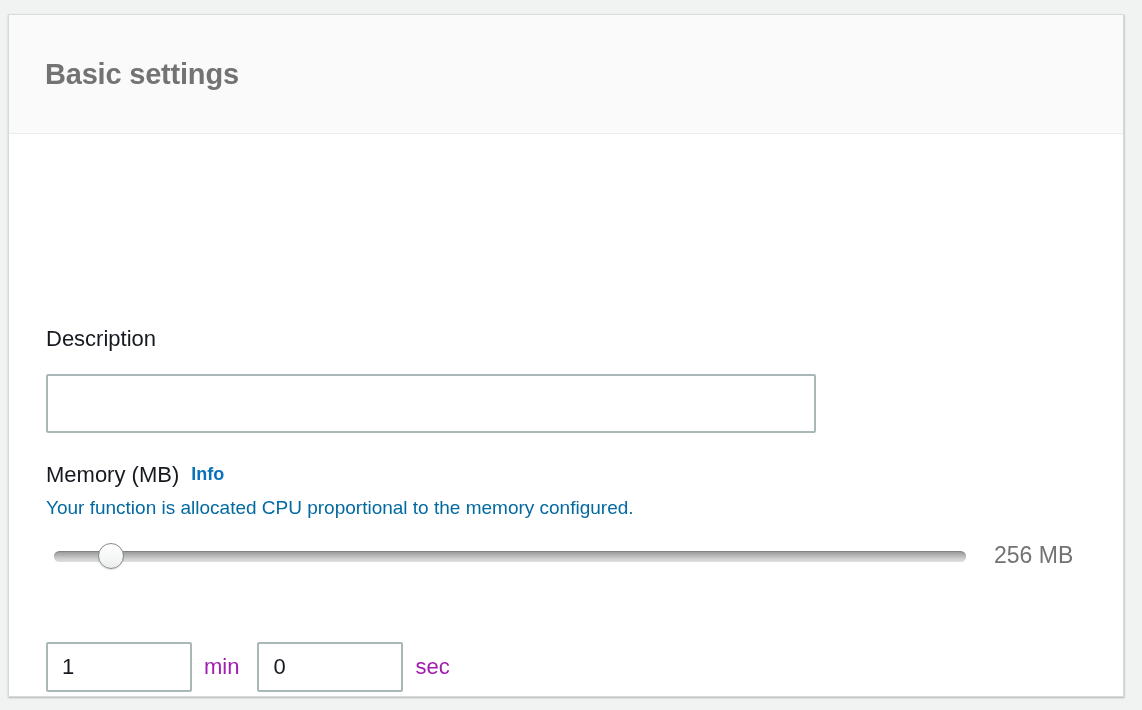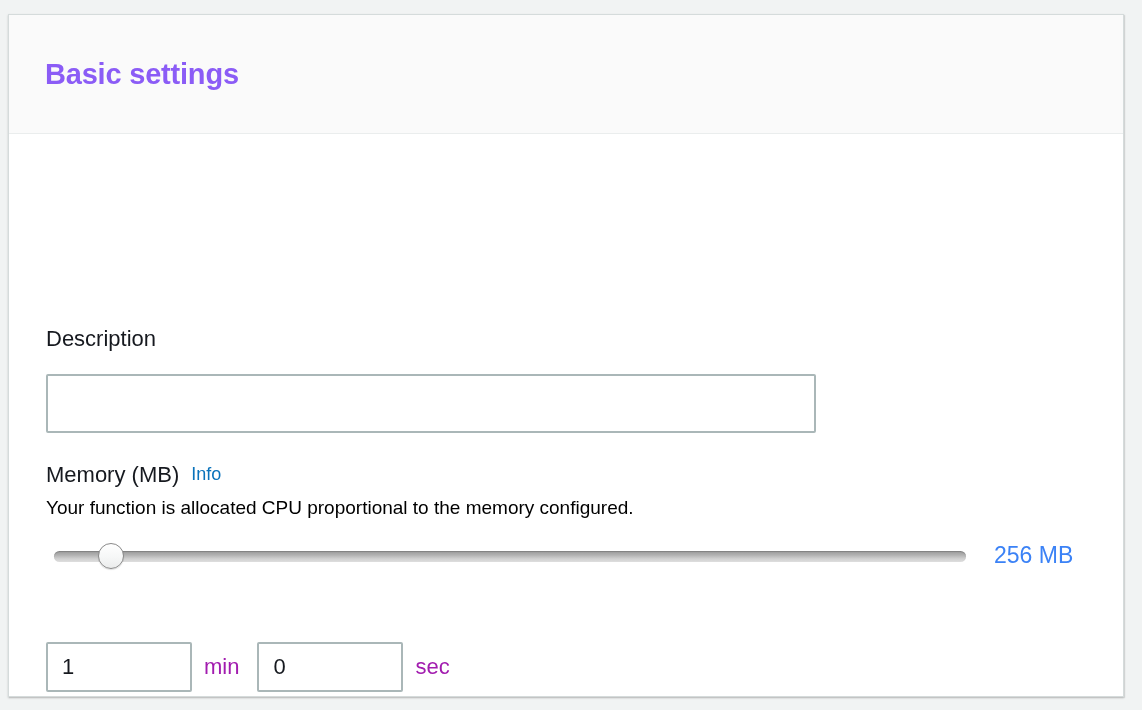--- a/index.html
+++ b/index.html
@@ -32,21 +32,21 @@
     box-sizing: border-box;
     position: relative;
   }
 
   .panel-title {
     position: absolute;
     left: 36px;
     top: 43px;
     font-size: 29px;
     font-weight: bold;
-    color: #8b5cf6;
+    color: #737373;
     letter-spacing: -0.2px;
     margin: 0;
   }
 
   .panel-body {
     position: relative;
     padding: 0;
   }
 
   
@@ -56,31 +56,31 @@
 
   .field-label {
     font-size: 22px;
     color: #16191f;
     line-height: 26px;
     white-space: nowrap;
   }
 
   .info-link {
     font-size: 18px;
-    font-weight: normal;
+    font-weight: bold;
     color: #0a72bb;
     text-decoration: none;
     margin-left: 12px;
     vertical-align: 2px;
     cursor: pointer;
   }
 
   .field-hint {
     font-size: 19px;
-    color: #000000;
+    color: #0369a1;
     line-height: 24px;
     margin-top: 8px;
     white-space: nowrap;
   }
 
   .text-input {
     border: 2px solid #aab7b8;
     border-radius: 2px;
     background: #ffffff;
     box-sizing: border-box;
@@ -139,21 +139,21 @@
     box-sizing: border-box;
     box-shadow: 0 1px 1px rgba(0,0,0,0.12);
     cursor: pointer;
   }
 
   .slider-value {
     position: absolute;
     left: 948px;
     top: 2px;
     font-size: 23px;
-    color: #3b82f6;
+    color: #737373;
     white-space: nowrap;
   }
 
   #timeout-field-block { left: 37px; top: 489px; }
 
   .timeout-row {
     display: flex;
     align-items: center;
     margin-top: 19px;
   }

